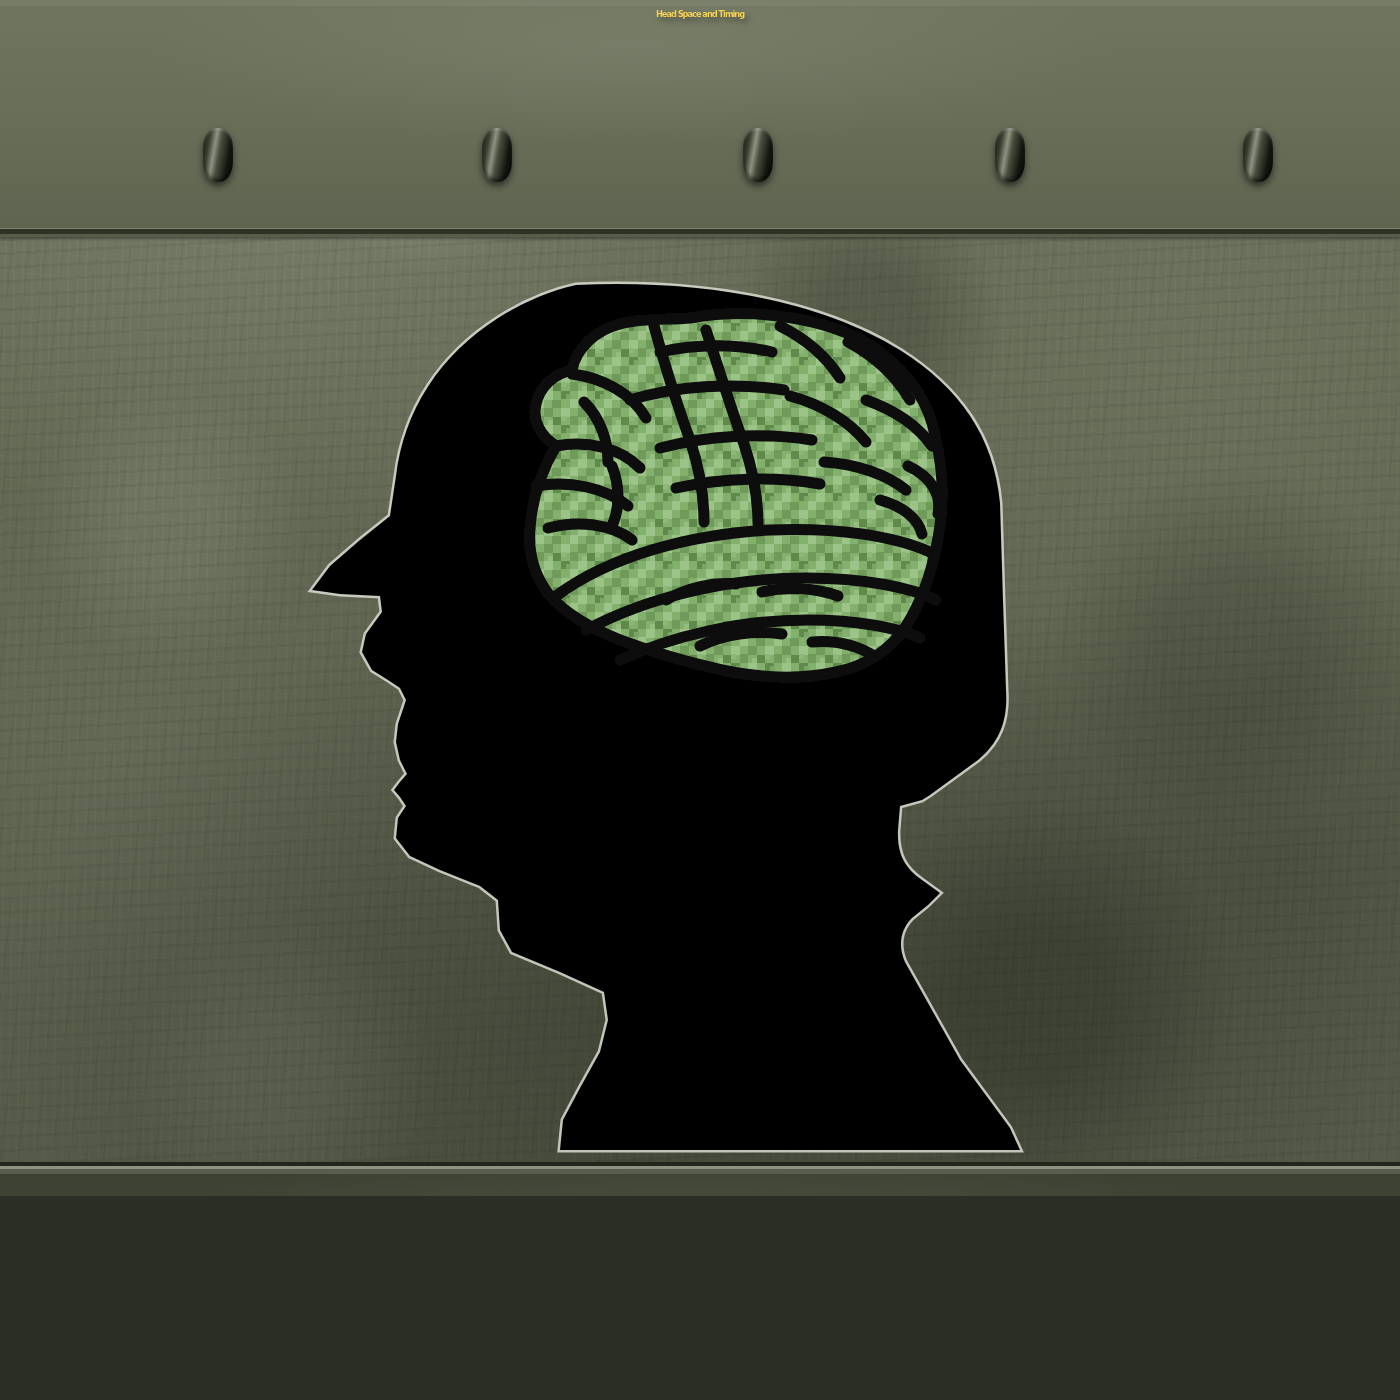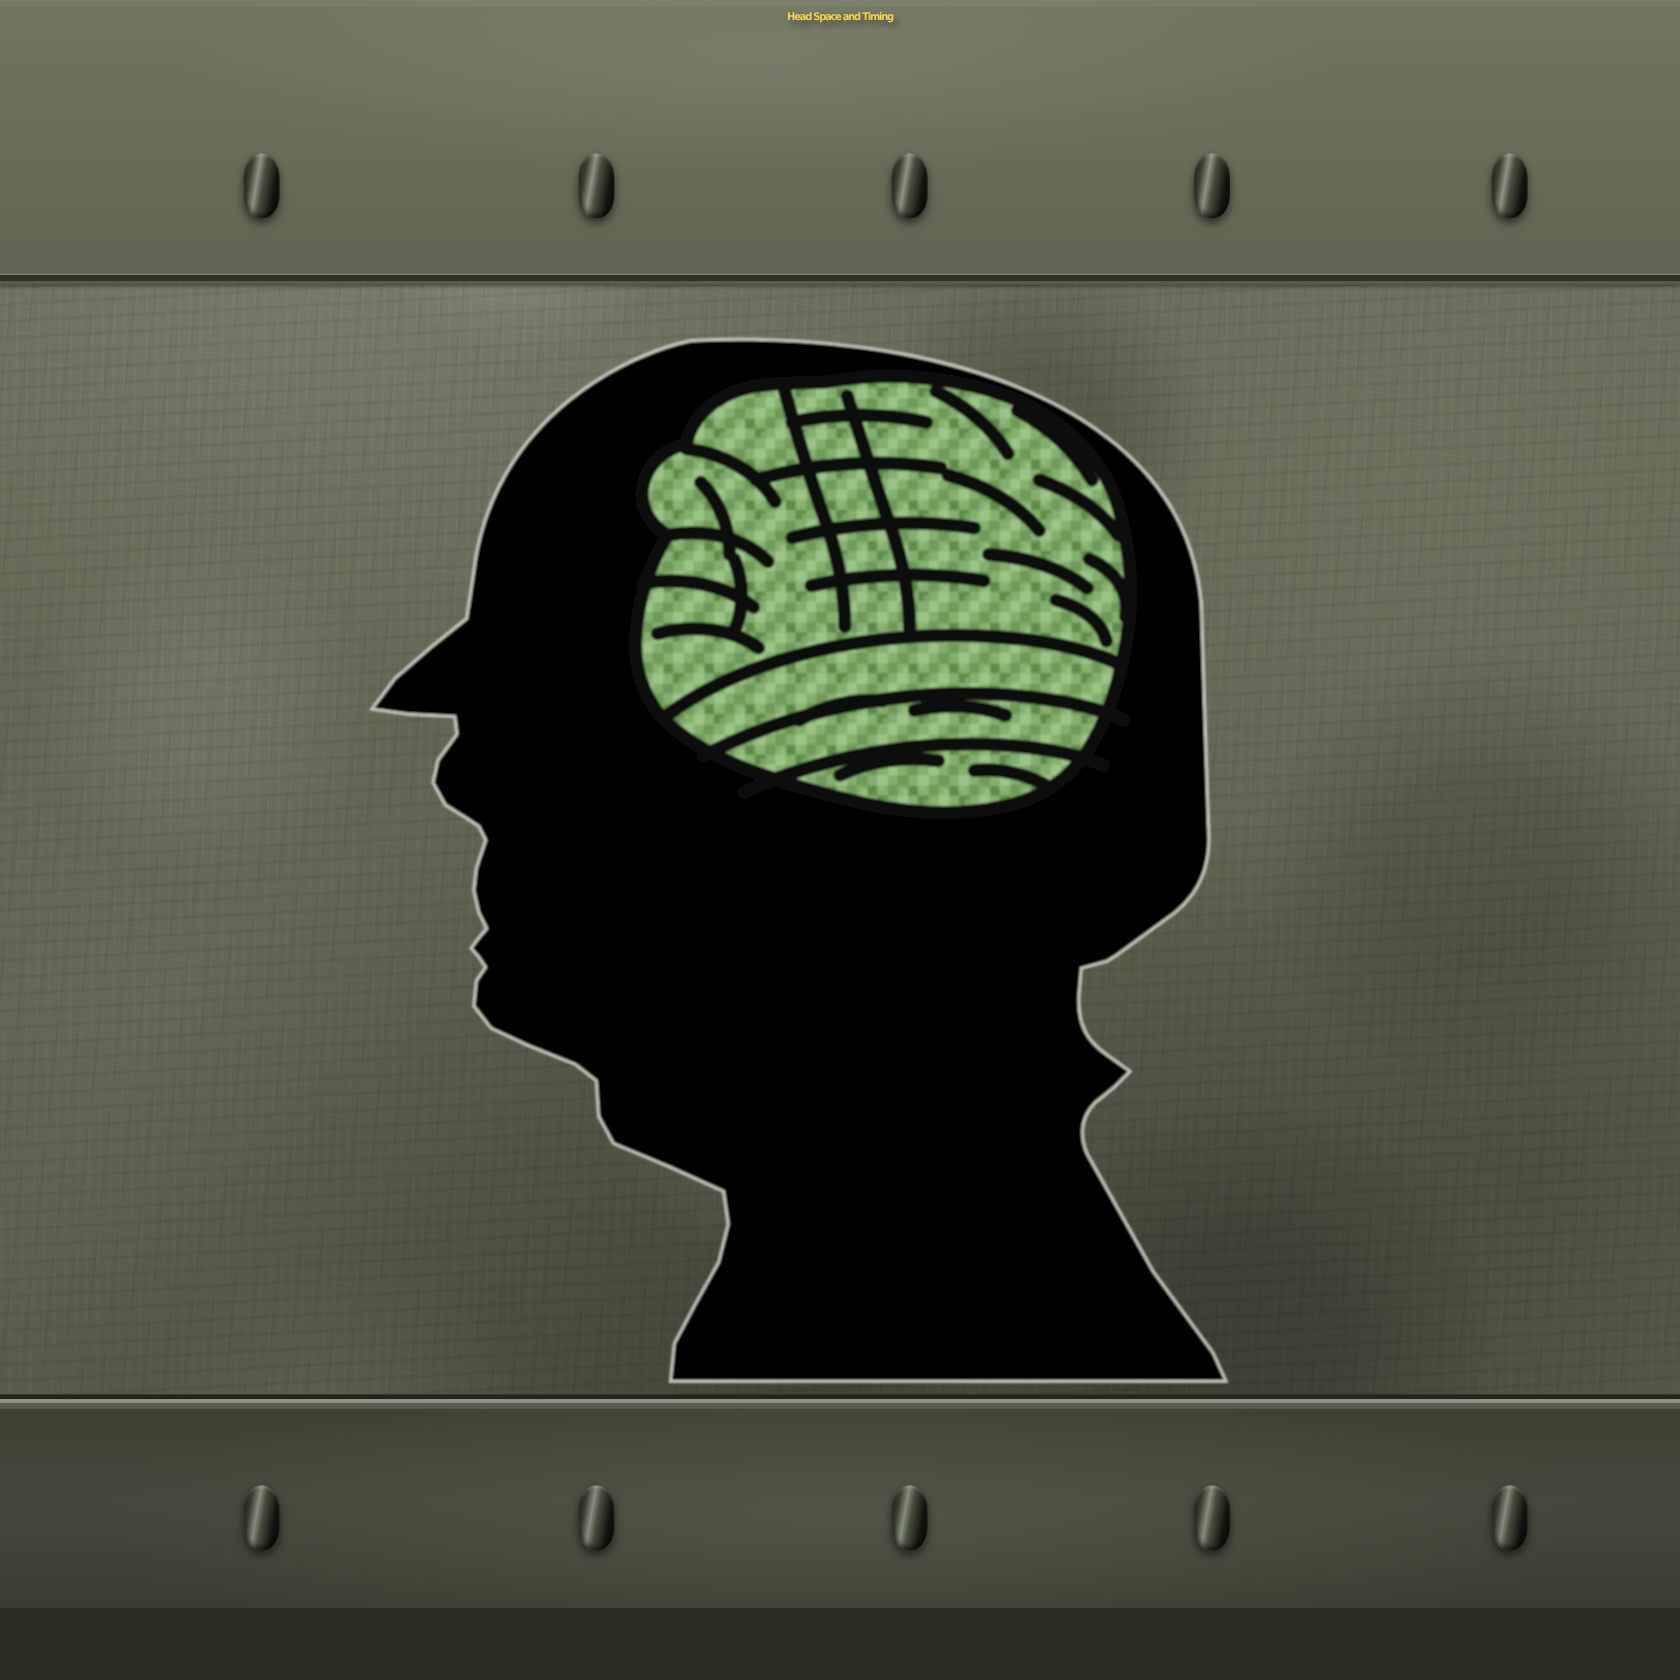--- a/index.html
+++ b/index.html
@@ -1,18 +1,18 @@
 <!DOCTYPE html>
 <html><head>
 <meta charset="utf-8">
 <style>
   html,body{margin:0;padding:0;background:#2b2e24;}
   #cover{
     position:relative;
-    width:1400px;height:1340px;
+    width:1400px;height:1196px;
     overflow:hidden;
     font-family:"Liberation Sans", sans-serif;
     background:#6a6f59;
     user-select:none;
   }
 
   
   .bg-base{
     position:absolute;inset:0;
     background:

